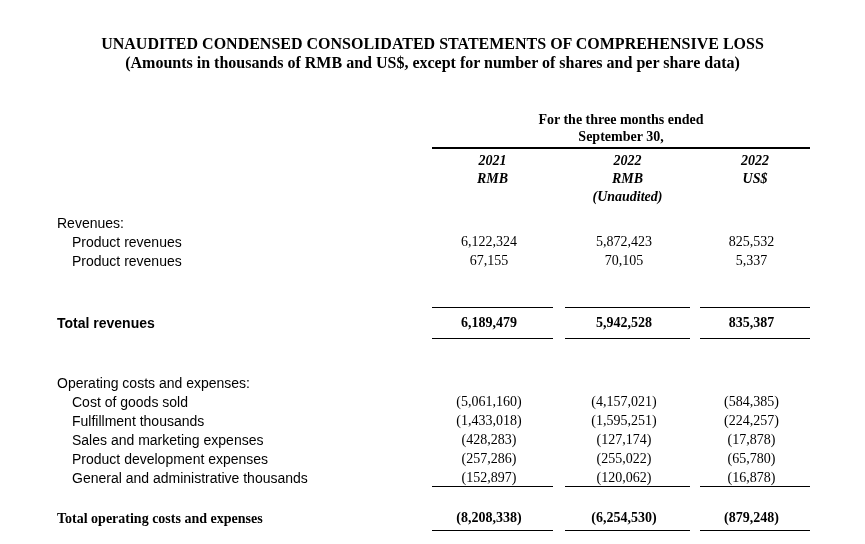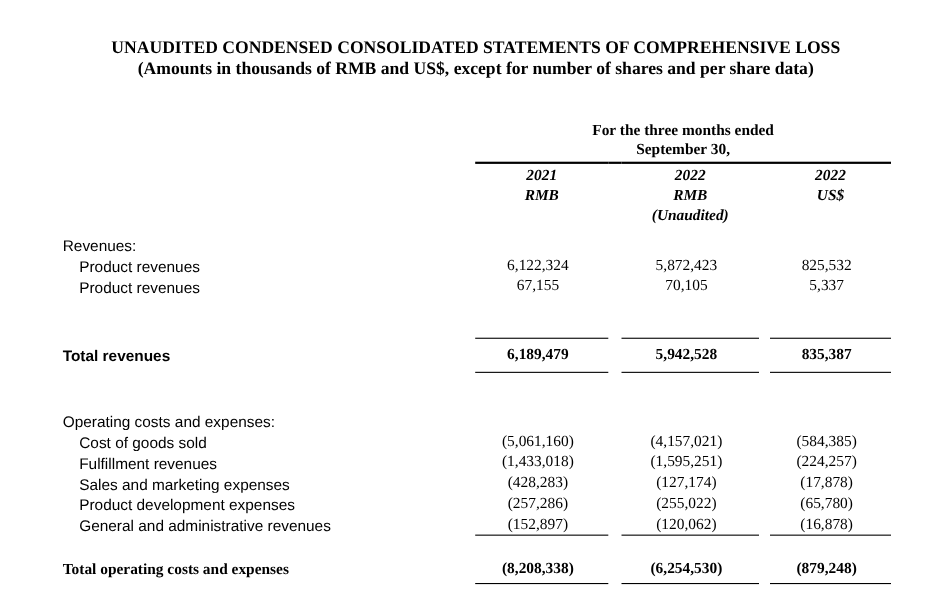--- a/index.html
+++ b/index.html
@@ -205,21 +205,21 @@
       <td class="lbl indent">Cost of goods sold</td>
       <td class="val">(5,061,160)</td>
       <td></td>
       <td class="val">(4,157,021)</td>
       <td></td>
       <td class="val">(584,385)</td>
       <td></td>
     </tr>
 
     <tr class="r">
-      <td class="lbl indent">Fulfillment revenues</td>
+      <td class="lbl indent">Fulfillment thousands</td>
       <td class="val">(1,433,018)</td>
       <td></td>
       <td class="val">(1,595,251)</td>
       <td></td>
       <td class="val">(224,257)</td>
       <td></td>
     </tr>
 
     <tr class="r">
       <td class="lbl indent">Sales and marketing expenses</td>
@@ -235,21 +235,21 @@
       <td class="lbl indent">Product development expenses</td>
       <td class="val">(257,286)</td>
       <td></td>
       <td class="val">(255,022)</td>
       <td></td>
       <td class="val">(65,780)</td>
       <td></td>
     </tr>
 
     <tr class="r rule-under">
-      <td class="lbl indent">General and administrative revenues</td>
+      <td class="lbl indent">General and administrative thousands</td>
       <td class="val">(152,897)</td>
       <td></td>
       <td class="val">(120,062)</td>
       <td></td>
       <td class="val">(16,878)</td>
       <td></td>
     </tr>
 
     <tr class="sp-c">
           <td colspan="7"></td>

